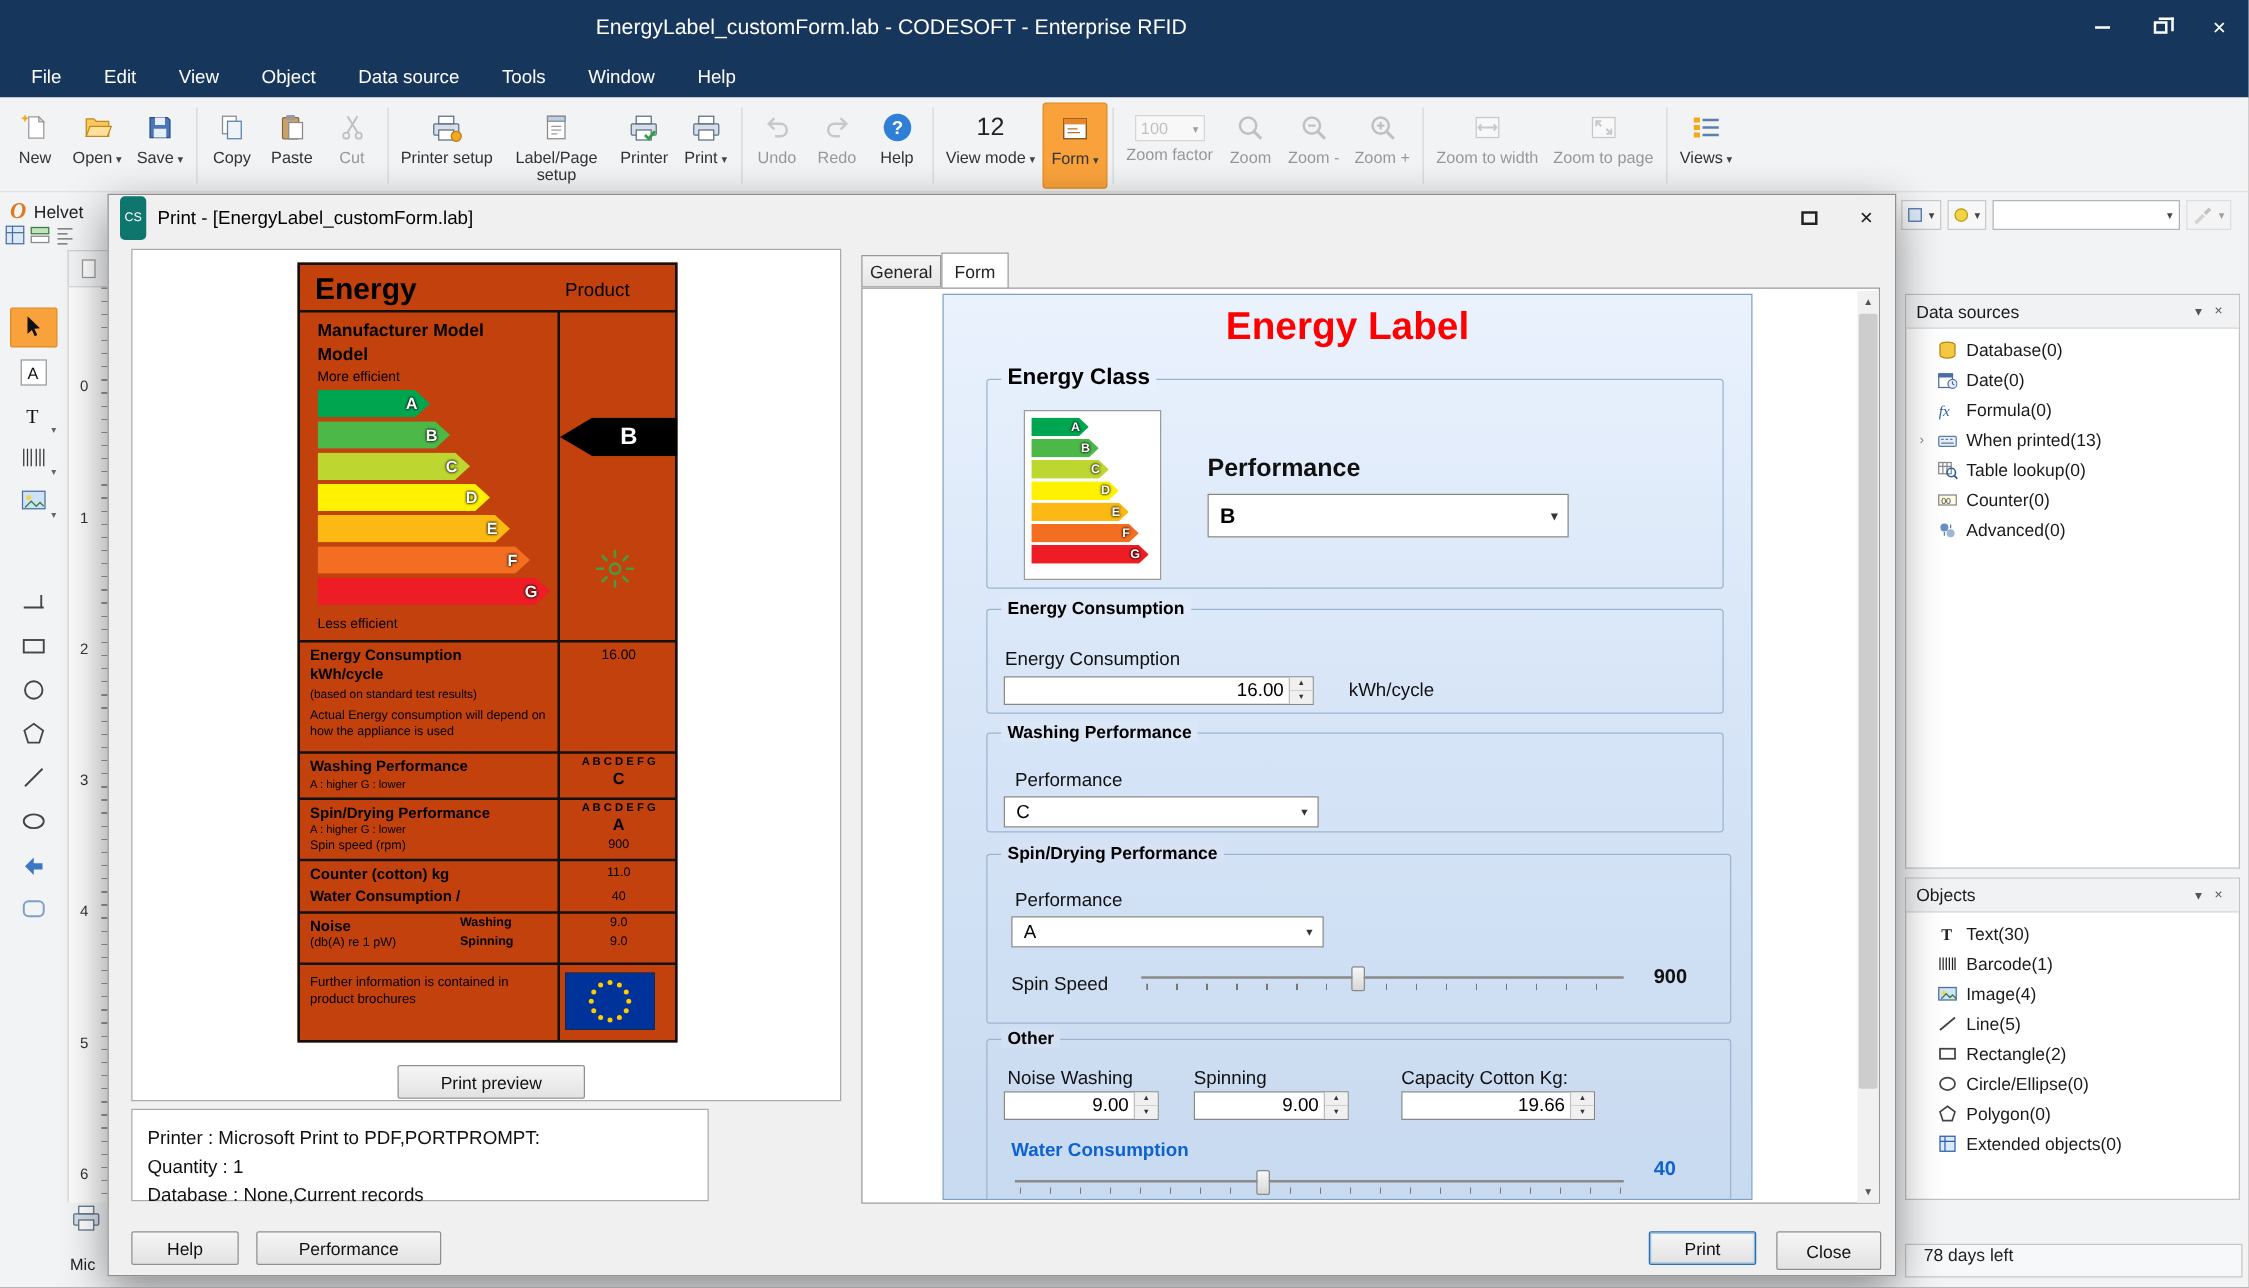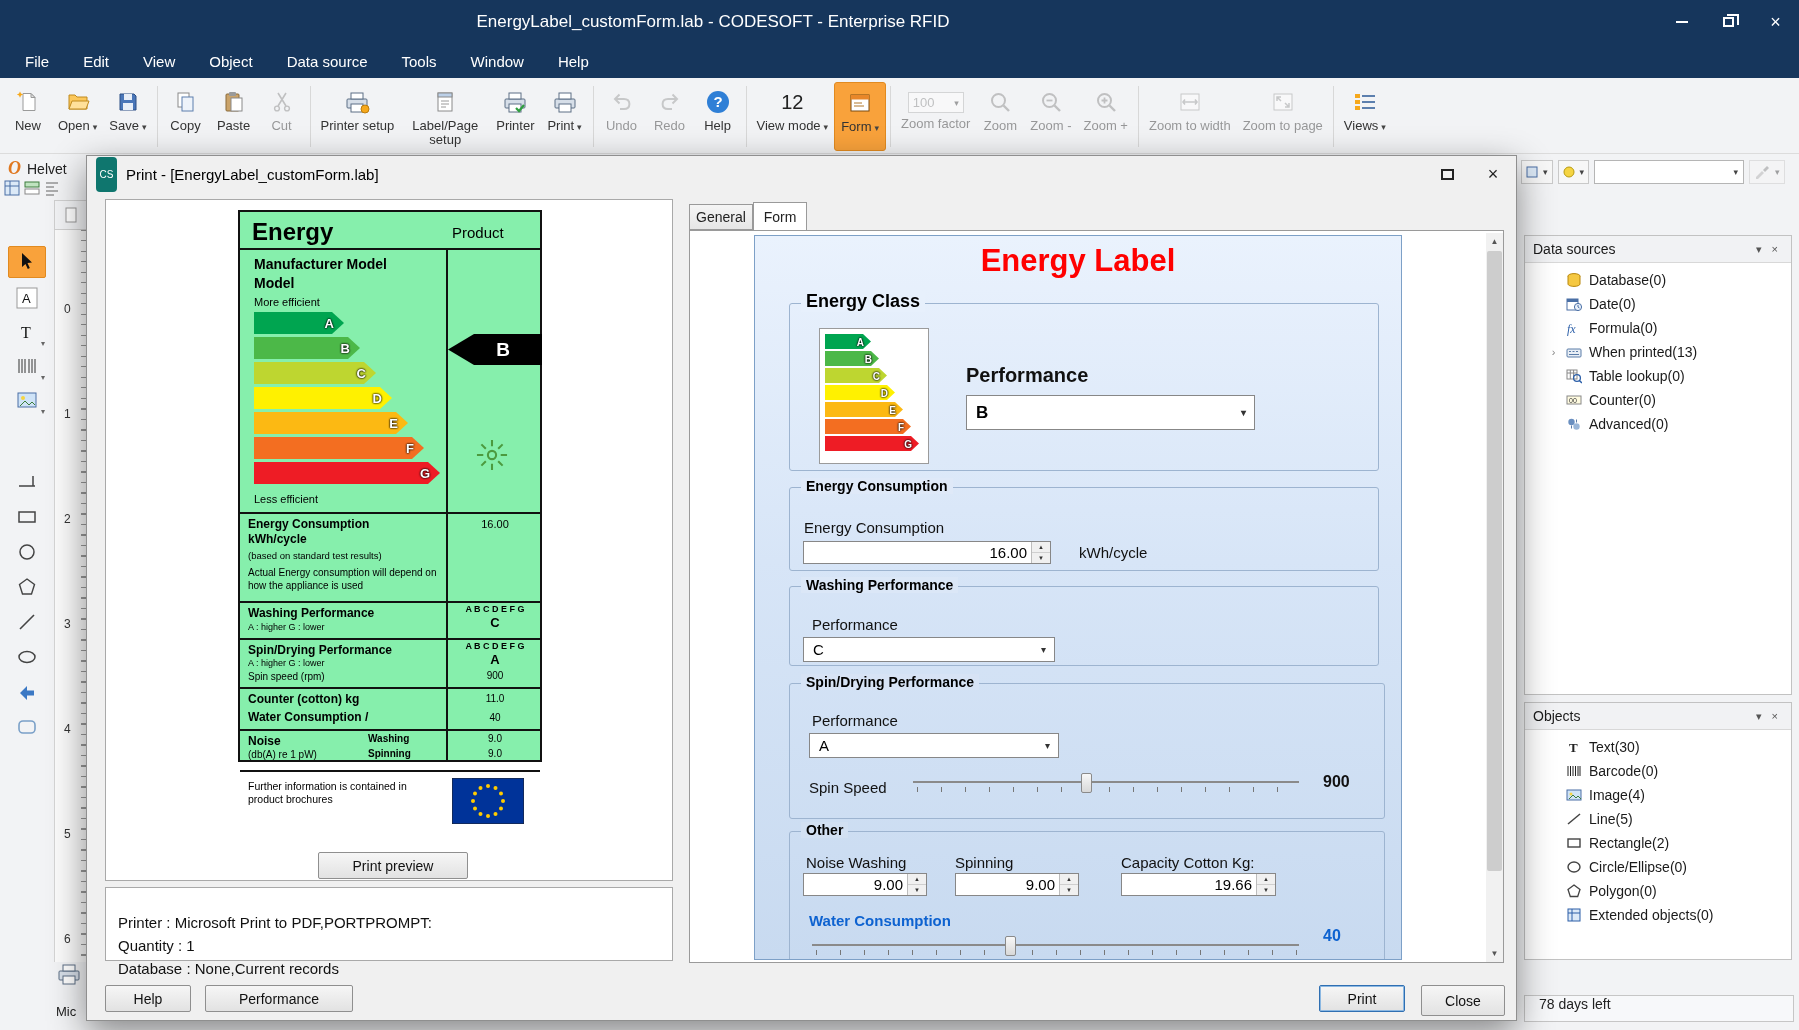--- a/index.html
+++ b/index.html
@@ -44,37 +44,37 @@
 #bl-text{position:absolute;left:56px;top:850px;font-size:13px;color:#222}
 
 #rpanel{position:absolute;left:1517px;top:154px;right:0;bottom:0;background:#f2f3f5}
 #fontbar-right{position:absolute;left:4px;top:6px;display:flex;align-items:center;gap:5px}
 .fb-btn{height:24px;border:1px solid #c9c9c9;background:#f7f7f7;display:flex;align-items:center;justify-content:center;padding:0 4px;gap:2px}
 .fb-combo{width:150px;height:24px;border:1px solid #b5b5b5;background:#fff;display:flex;align-items:center;justify-content:flex-end;padding:0 5px;color:#777}
 .side-panel{position:absolute;left:7px;width:268px;background:#fff;border:1px solid #c2c2c2}
 .sp-header{height:27px;background:#f1f2f4;border-bottom:1px solid #d8d8d8;display:flex;align-items:center;padding:0 8px;font-size:14px;color:#1a1a1a}
 .sp-title{flex:1}
 .sp-hicon{color:#555;font-size:11px;padding:0 5px}
-.tree{padding:5px 16px}
+.tree{padding:5px 0}
 .tree-item{height:24px;display:flex;align-items:center;gap:7px;padding-left:8px;font-size:14px;color:#1a1a1a}
 .exp{width:9px;font-size:11px;color:#888;text-align:center}
 .ti-icon{width:17px;height:17px;display:flex;align-items:center;justify-content:center}
 #status-right{position:absolute;left:7px;right:5px;bottom:8px;height:27px;border:1px solid #c6c6c6;background:#f7f8fa;display:flex;padding-left:14px;font-size:14px;color:#222}
 
 #dialog{position:absolute;left:86px;top:155px;width:1431px;height:866px;background:#f0f0f0;border:1px solid #8f8f8f;box-shadow:0 12px 34px rgba(0,0,0,.45);z-index:40}
 #dlg-titlebar{position:absolute;left:0;top:0;right:0;height:36px;display:flex;align-items:center;padding-left:9px;gap:9px}
 #dlg-app-icon{width:21px;height:35px;background:#0f766e;border-radius:4px;color:#fff;font-size:10px;font-weight:normal;display:flex;align-items:center;justify-content:center}
 #dlg-title{font-size:15px;color:#000}
 #dlg-controls{position:absolute;right:8px;top:5px;display:flex;gap:16px}
 .dlg-ctl{width:30px;height:26px;display:flex;align-items:center;justify-content:center;color:#222;font-size:18px}
 .glyph-max{width:13px;height:11px;border:2px solid #222}
 .panel-white{position:absolute;background:#fff;border:1px solid #a9a9a9}
 .btn{position:absolute;display:flex;align-items:center;justify-content:center;font-size:14px;color:#111;background:linear-gradient(#f6f6f6,#e2e2e2);border:1px solid #8f8f8f;border-radius:2px}
 .btn-default{border:1px solid #2f6fb2;box-shadow:inset 0 0 0 1px #8cb8e2}
-#pinfo{position:absolute;left:18px;top:731px;width:568px;height:74px;background:#fff;border:1px solid #a9a9a9;padding:23px 12px;font-size:15px;line-height:23px;color:#111}
+#pinfo{position:absolute;left:18px;top:731px;width:462px;height:74px;background:#fff;border:1px solid #a9a9a9;padding:11px 12px;font-size:15px;line-height:23px;color:#111}
 
 .tab{position:absolute;height:26px;top:48px;display:flex;align-items:center;justify-content:center;font-size:14px;color:#222;background:linear-gradient(#f5f5f5,#e6e6e6);border:1px solid #9a9a9a;z-index:5}
 #tab-form{background:#fff;height:29px;top:46px;z-index:7}
 #formpanel{position:absolute;left:602px;top:74px;width:815px;height:733px;background:#fff;border:1px solid #9a9a9a;z-index:6}
 #bluebg{position:absolute;left:64px;top:4px;width:648px;height:725px;border:1px solid #7da0c7;background:linear-gradient(180deg,#eaf2fd 0%,#d7e5f7 45%,#c8daf0 100%);overflow:hidden}
 #form-title{position:absolute;left:0;top:7px;width:100%;text-align:center;color:#ff0000;font-size:31px;font-weight:bold}
 .gbox{position:absolute;border:1px solid #9db4d0;border-radius:3px}
 .gtitle{position:absolute;top:-10px;left:11px;padding:0 5px;font-weight:bold;font-size:14px;color:#000}
 #g-ec .gtitle{font-size:18px;top:-13px}
 .flabel{position:absolute;font-size:15px;color:#111}
@@ -89,21 +89,21 @@
 .sl-track{position:absolute;left:0;right:0;top:10px;height:2px;background:#8a8a8a}
 .sl-ticks{position:absolute;left:4px;right:2px;top:16px;height:5px;background:repeating-linear-gradient(to right,#777 0 1px,transparent 1px 24px)}
 .sl-thumb{position:absolute;top:2px;width:11px;height:20px;background:linear-gradient(#f8f8f8,#d8d8d8);border:1px solid #8a8a8a;border-radius:2px}
 #mini-label{position:absolute;left:64px;top:92px;width:110px;height:136px;background:#fff;border:1px solid #9b9b9b}
 .miniarrow{position:absolute;left:5px;height:15px;clip-path:polygon(0 0,calc(100% - 8px) 0,100% 50%,calc(100% - 8px) 100%,0 100%)}
 .miniarrow .el{position:absolute;right:7px;top:50%;transform:translateY(-50%);color:#fff;font-weight:bold;font-size:10px;text-shadow:0 0 2px #000,0 0 2px #000}
 #fsb{position:absolute;left:796px;top:2px;width:17px;height:729px;background:#f1f1f1}
 .sb-btn{position:absolute;left:0;width:17px;height:17px;display:flex;align-items:center;justify-content:center;font-size:8px;color:#555;background:#f1f1f1}
 .sb-thumb{position:absolute;left:1px;width:15px;background:#cdcdcd;border-radius:2px}
 
-#labelbox{position:absolute;left:132px;top:10px;width:304px;height:552px;border:2px solid #111;background:#86efac;color:#000}
+#labelbox{position:absolute;left:132px;top:10px;width:304px;height:624px;border:2px solid #111;background:#c2410c;color:#000}
 .lp{position:absolute}
 .hline{position:absolute;left:0;width:100%;height:2px;background:#111}
 #vdiv{position:absolute;left:206px;top:36px;width:2px;bottom:0;background:#111}
 .earrow{position:absolute;left:14px;height:22px;clip-path:polygon(0 0,calc(100% - 12px) 0,100% 50%,calc(100% - 12px) 100%,0 100%)}
 .earrow .el{position:absolute;right:10px;top:50%;transform:translateY(-50%);color:#fff;font-weight:bold;font-size:13px;text-shadow:0 0 2px #000,0 0 2px #000}
 #sel-arrow{position:absolute;left:208px;top:122px;width:94px;height:31px;background:#000;clip-path:polygon(26px 0,100% 0,100% 100%,26px 100%,0 50%);display:flex;align-items:center;justify-content:center}
 #sel-arrow span{color:#fff;font-weight:bold;font-size:19px;margin-left:16px}
 .rc{position:absolute;left:206px;width:98px;text-align:center}
 </style>
 </head>
@@ -593,21 +593,21 @@
             </span>
           <span>Text(30)</span>
         </div>
         <div class="tree-item">
           <span class="exp"></span>
           <span class="ti-icon">
               <svg width="16" height="16">
                 <path d="M2 3v10M4.5 3v10M7 3v10M9.5 3v10M12 3v10M14 3v10" stroke="#222"></path>
               </svg>
             </span>
-          <span>Barcode(0)</span>
+          <span>Barcode(1)</span>
         </div>
         <div class="tree-item">
           <span class="exp"></span>
           <span class="ti-icon">
               <svg width="16" height="16">
                 <rect x="1" y="3" width="14" height="10" fill="#cfe3f7" stroke="#4a6fa5"></rect>
                 <circle cx="5" cy="7" r="1.5" fill="#f5d442"></circle>
                 <path d="M3 12l4-4 3 3 2-2 3 3" fill="none" stroke="#3c7d3c"></path>
               </svg>
             </span>

